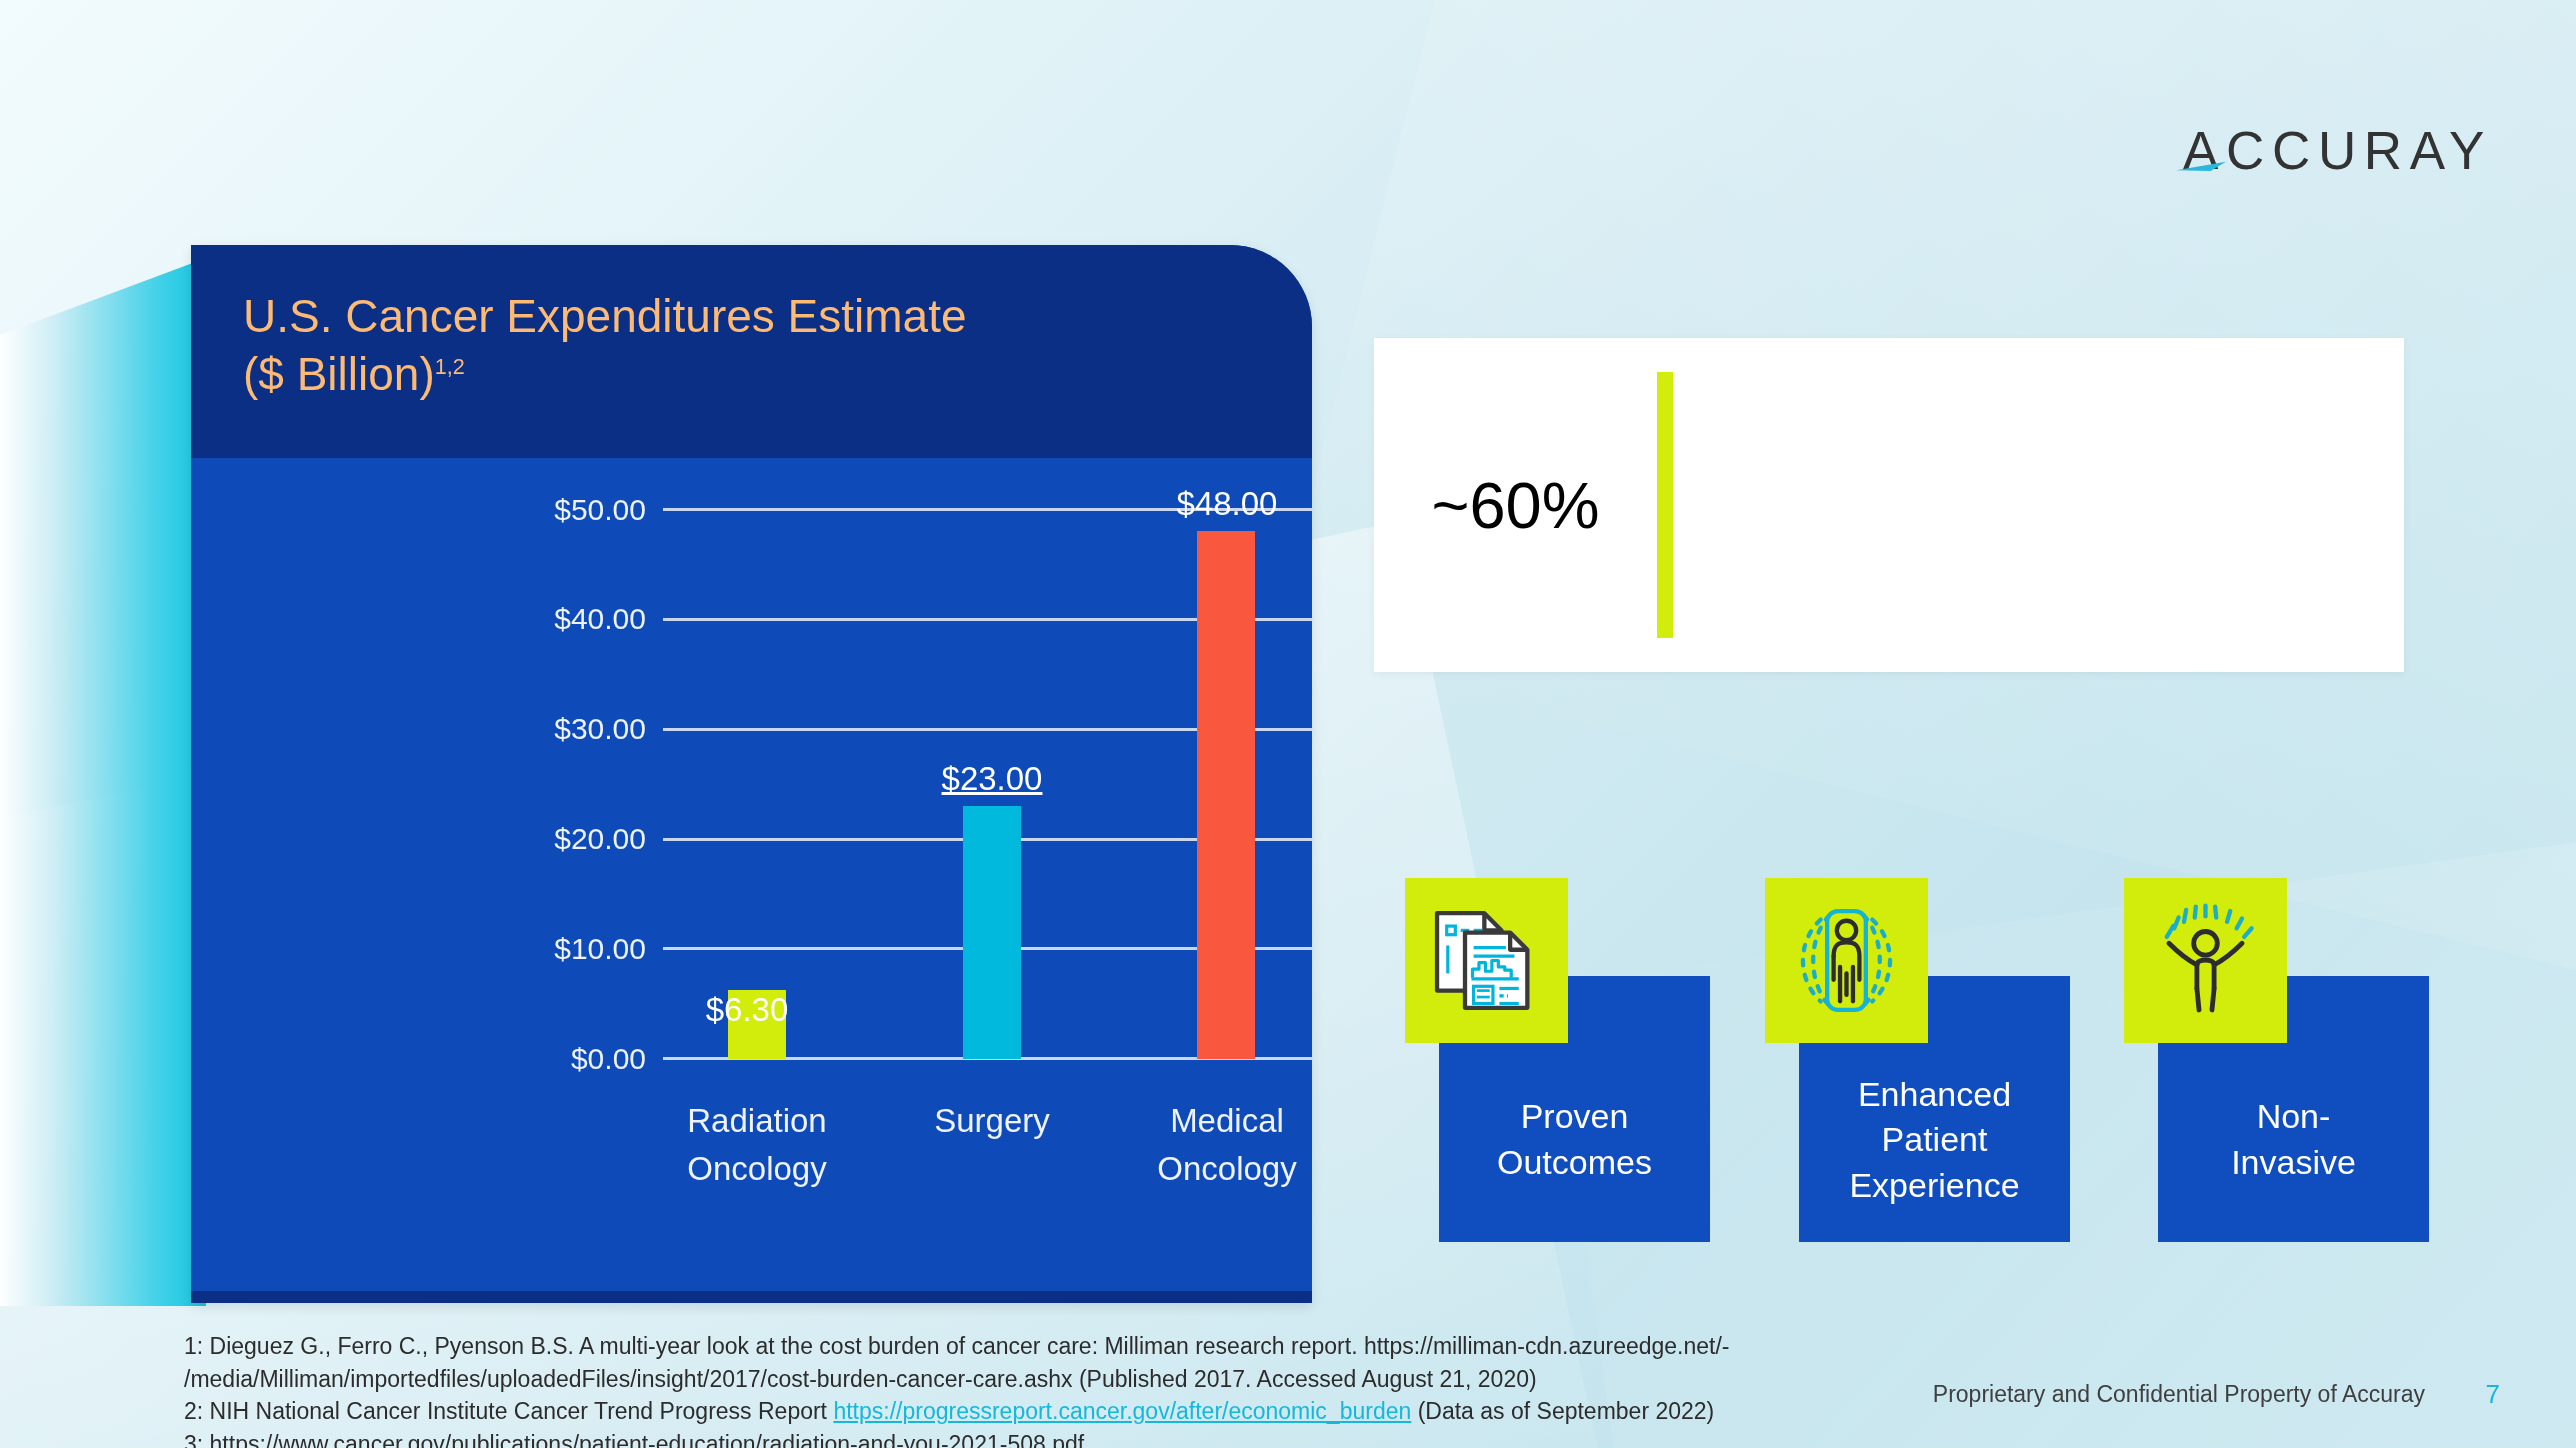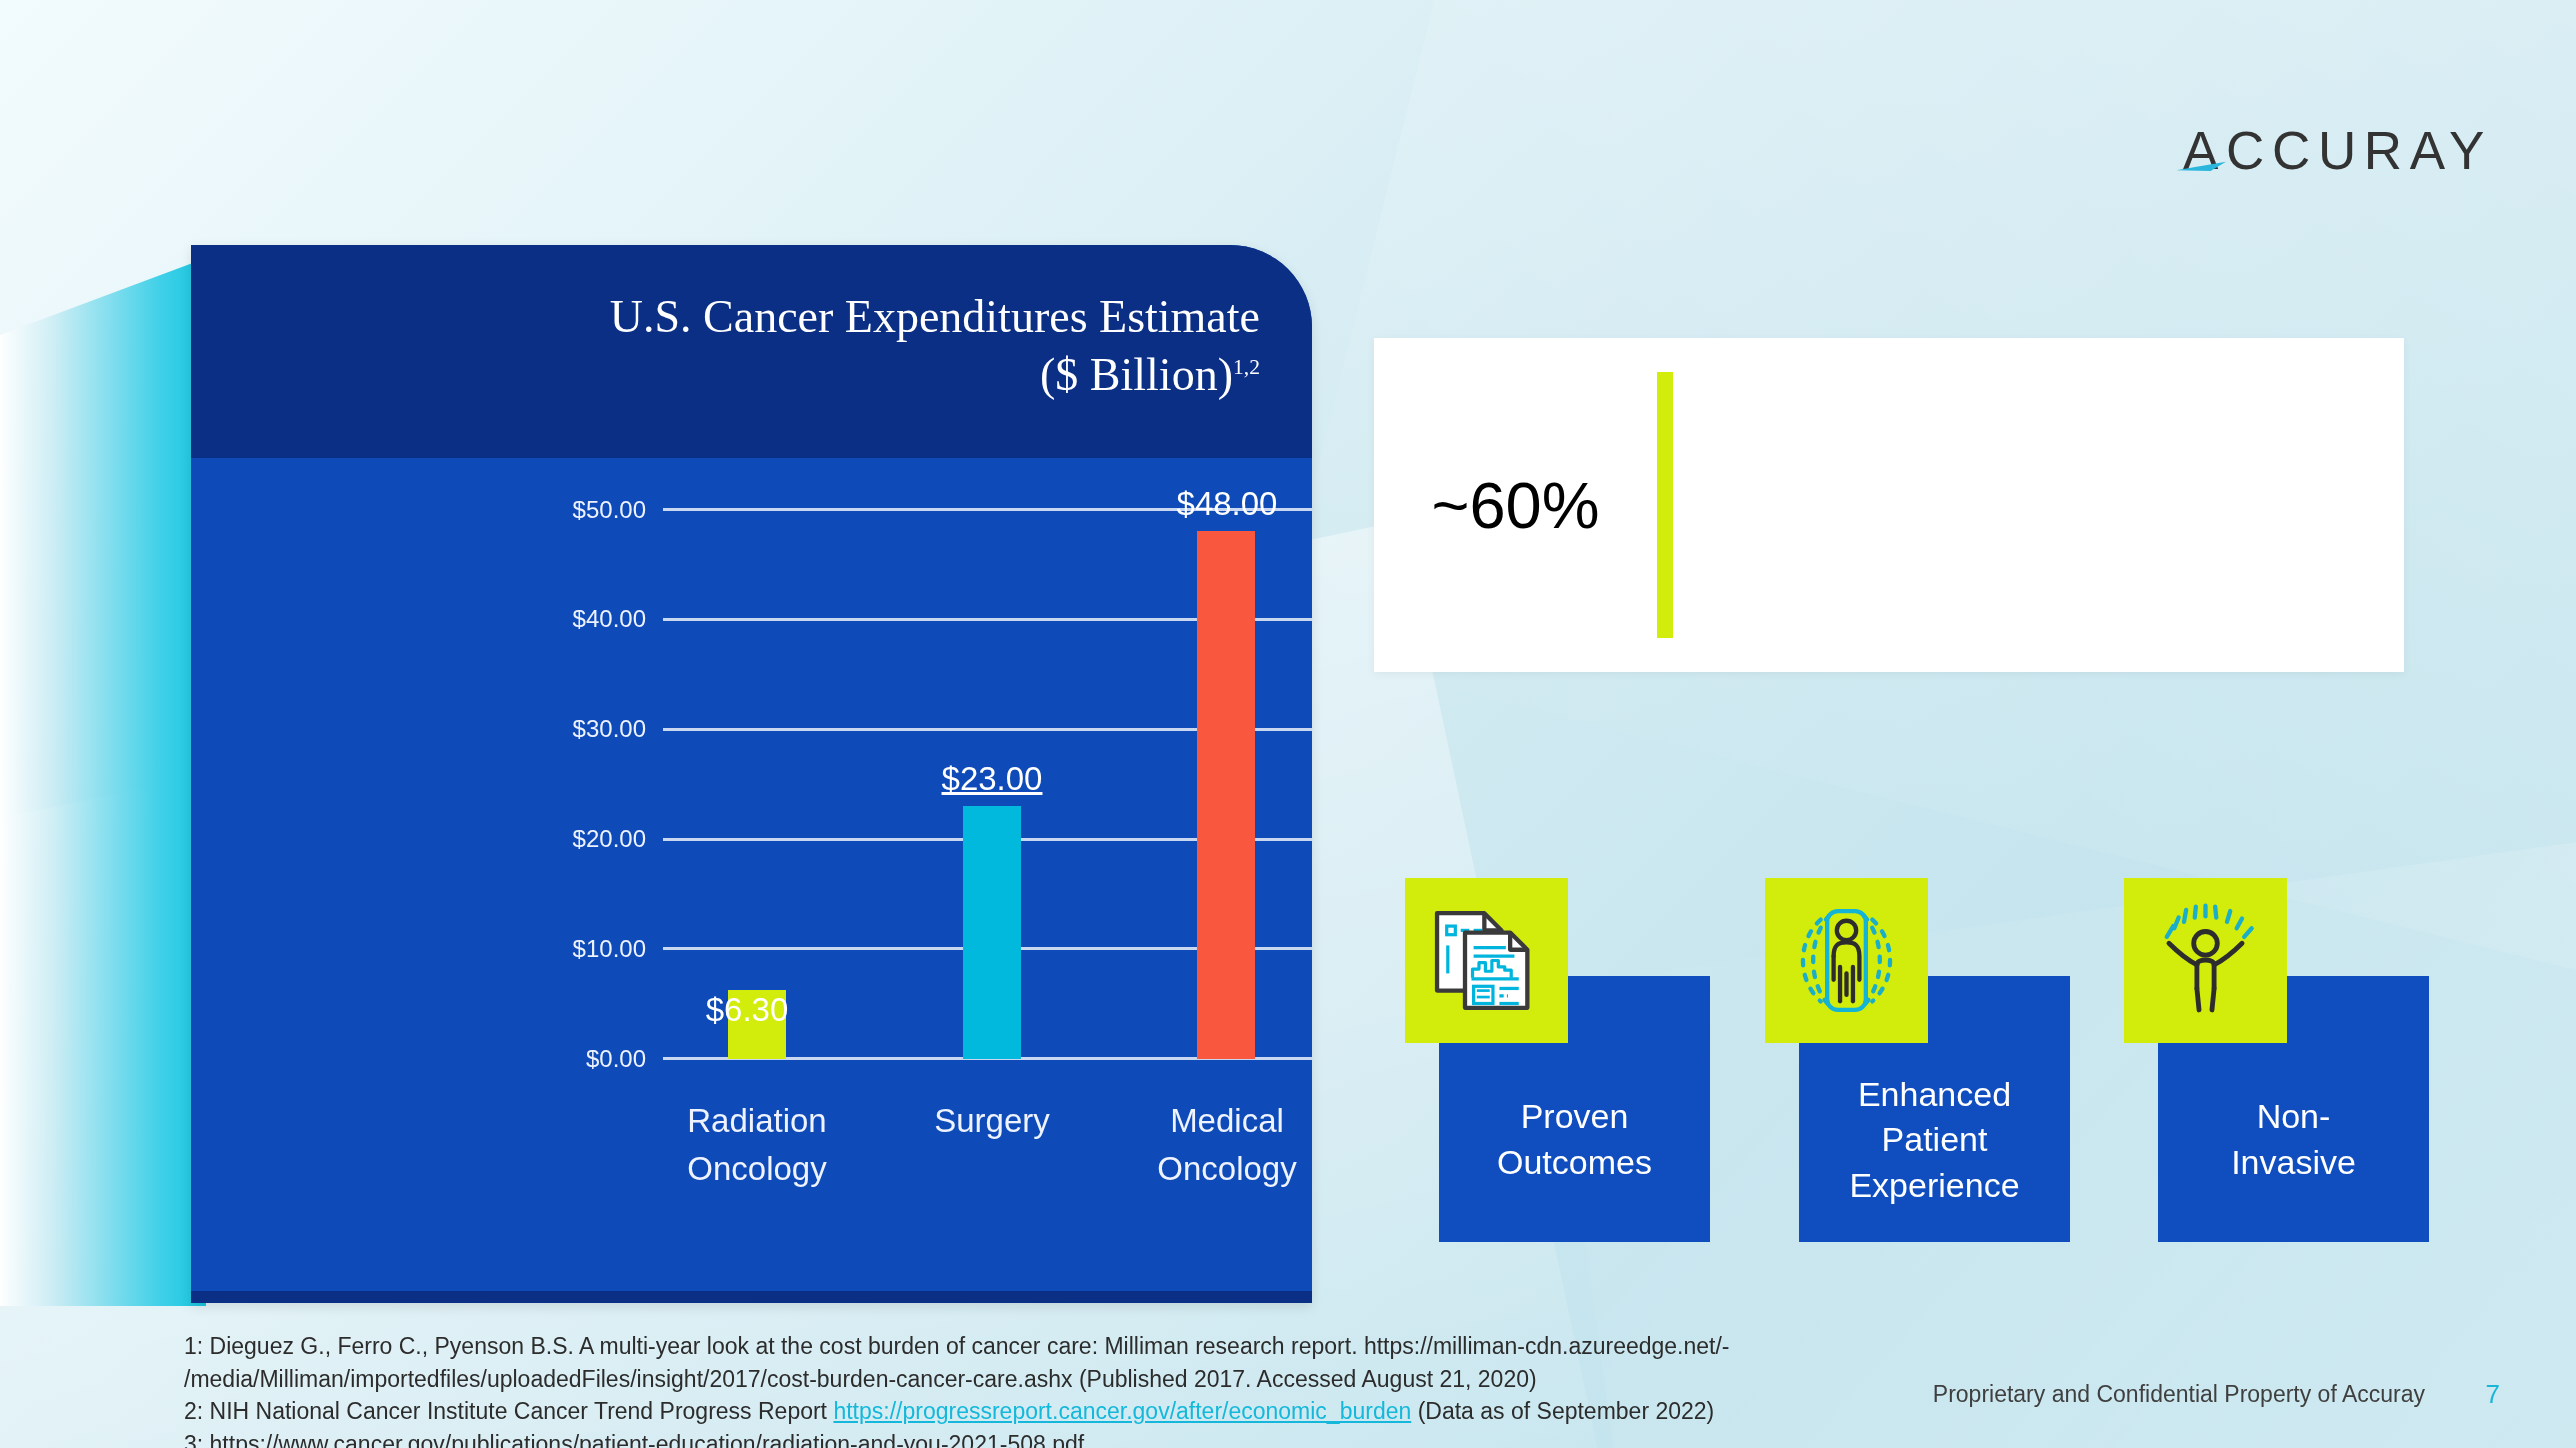--- a/index.html
+++ b/index.html
@@ -89,27 +89,26 @@
   }
   .chart-header {
     position: absolute;
     left: 0; top: 0;
     width: 100%; height: 213px;
     background: #0b2f84;
   }
   .chart-title {
     position: absolute;
     left: 0; right: 0; top: 43px;
-    text-align: right;
-    color: #ffffff;
+    text-align: left;
+    color: #fdba74;
     font-size: 46px;
     line-height: 1.25;
     font-weight: 400;
     padding: 0 52px;
-    font-family: Liberation Serif, serif;
   }
   .chart-title sup {
     font-size: 0.47em;
     vertical-align: super;
   }
   .card-bottom-strip {
     position: absolute;
     left: 0; bottom: 0;
     width: 100%; height: 12px;
     background: #0b2f84;
@@ -128,21 +127,21 @@
     width: 704px;
     height: 3.4px;
     background: rgba(228,234,248,0.88);
   }
   .ytick {
     position: absolute;
     left: 283px;
     width: 172px;
     text-align: right;
     color: #edf2ff;
-    font-size: 24px;
+    font-size: 30px;
     transform: translateY(-50%);
     white-space: nowrap;
   }
   .bar {
     position: absolute;
     bottom: 0;
   }
   .bar-label {
     position: absolute;
     transform: translate(-50%, -100%);

